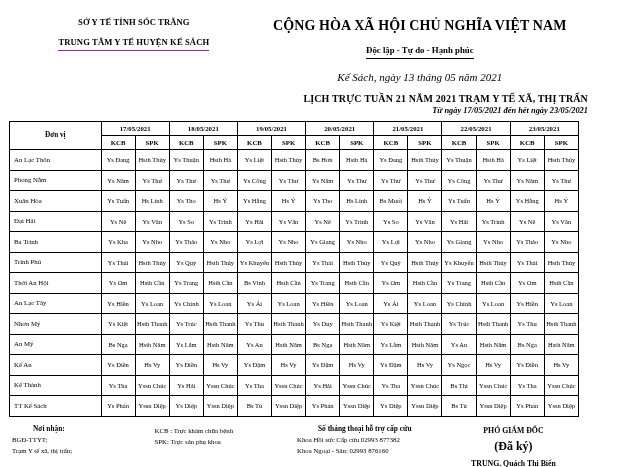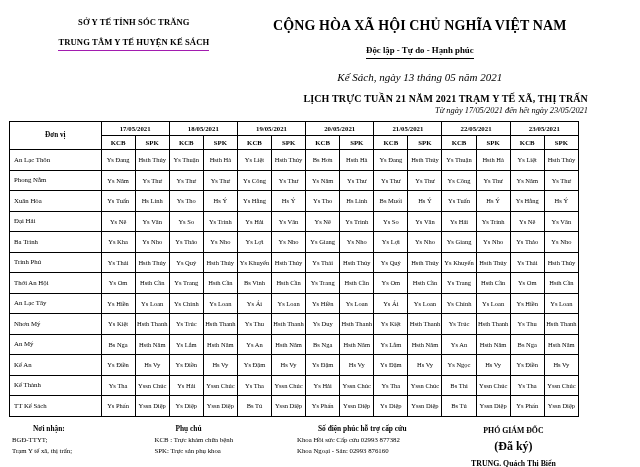--- a/index.html
+++ b/index.html
@@ -77,21 +77,21 @@
     text-align: right;
     margin-top: 7px;
   }
   .doc-title {
     font-size: 10px;
     font-weight: bold;
     letter-spacing: 0.15px;
   }
   .doc-subtitle {
     font-size: 8.4px;
-    font-weight: normal;
+    font-weight: bold;
     font-style: italic;
     margin-top: 2px;
   }
 
   
   .table-wrap {
     padding: 6px 9px 0 9px;
     box-sizing: border-box;
   }
   table.schedule {
@@ -475,26 +475,25 @@
     </table>
   </div>
 
   <div class="footer">
     <div class="foot-col-1">
       <div class="foot-title">Nơi nhận:</div>
       <div class="foot-line">BGĐ-TTYT;</div>
       <div class="foot-line">Trạm Y tế xã, thị trấn;</div>
     </div>
     <div class="foot-col-2">
-      <div class="foot-title">Phụ chú</div>
       <div class="foot-line">KCB : Trực khám chữa bệnh</div>
       <div class="foot-line">SPK: Trực sản phụ khoa</div>
     </div>
     <div class="foot-col-3">
-      <div class="foot-title">Số điện phúc hỗ trợ cấp cứu</div>
+      <div class="foot-title">Số tháng thoại hỗ trợ cấp cứu</div>
       <div class="foot-line">Khoa Hồi sức Cấp cứu  02993 877382</div>
       <div class="foot-line">Khoa Ngoại - Sản: 02993 876160</div>
     </div>
     <div class="foot-col-4">
       <div class="sign-sub">PHÓ GIÁM ĐỐC</div>
       <div class="sign-italic">(Đã ký)</div>
       <div class="sign-name">TRUNG. Quách Thị Biển</div>
     </div>
   </div>
 

